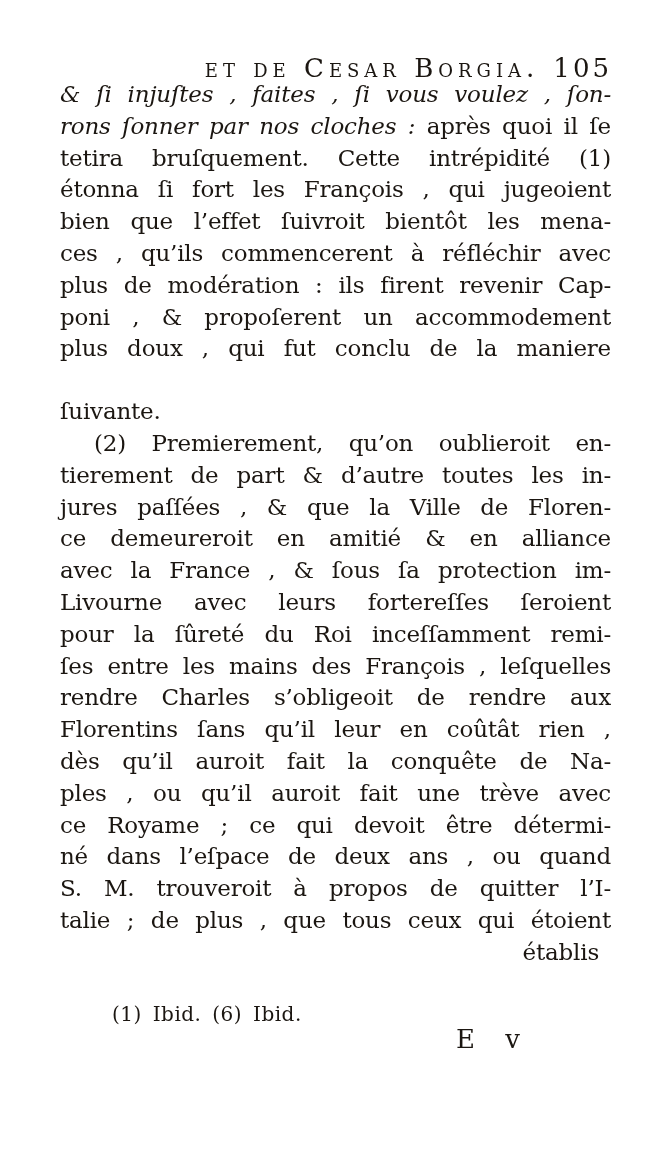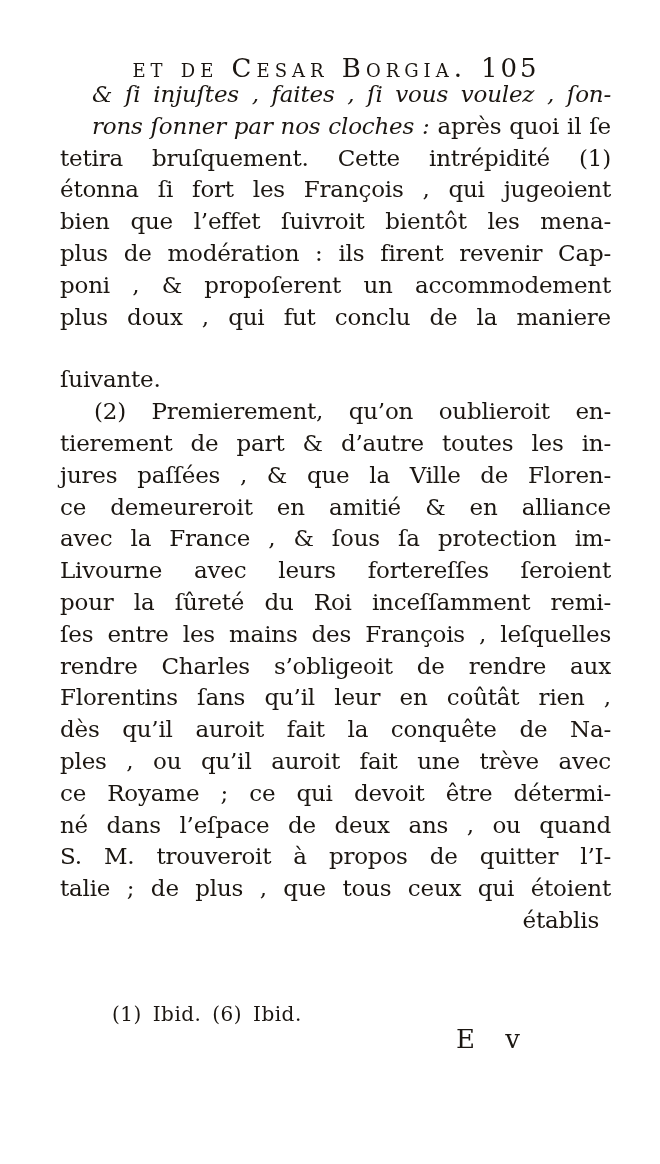--- a/index.html
+++ b/index.html
@@ -15,21 +15,21 @@
     background: #ffffff;
     color: #1b1611;
     font-family: "DejaVu Serif", "Liberation Serif", serif;
     overflow: hidden;
   }
   .running-header {
     position: absolute;
     top: 53px;
     left: 60px;
     width: 552px;
-    text-align: center;
+    text-align: right;
     font-variant: small-caps;
     font-size: 26px;
     letter-spacing: 5px;
     white-space: nowrap;
   }
   .running-header .pagenum {
     font-variant: normal;
     margin-left: 14px;
     letter-spacing: 3px;
   }
@@ -40,21 +40,21 @@
     width: 551px;
     font-size: 23px;
     line-height: 31.8px;
     letter-spacing: -0.2px;
   }
   .line { width: 100%; }
   .align-justify { text-align: justify; text-align-last: justify; }
   .align-left   { text-align: left; text-align-last: left; margin-top: 31px; }
   .align-right  { text-align: right; text-align-last: right; padding-right: 12px; box-sizing: border-box; }
   .indent { text-indent: 34px; }
-  .italic { font-style: italic; margin-left: 32px; }
+  .italic { font-style: italic; }
   .footnote {
     position: absolute;
     top: 1002px;
     left: 112px;
     font-size: 20px;
     letter-spacing: 0.5px;
     word-spacing: 4px;
   }
   .signature {
     position: absolute;
@@ -72,20 +72,21 @@
   <div class="running-header">
     <span>et de Cesar Borgia.</span><span class="pagenum">105</span>
   </div>
 
   <div class="body-text">
       <div class="line align-justify"><span class="italic">&amp; ſi injuſtes , faites , ſi vous voulez , ſon-</span></div>
       <div class="line align-justify"><span class="italic">rons ſonner par nos cloches : </span><span>après quoi il ſe</span></div>
       <div class="line align-justify"><span>tetira bruſquement. Cette intrépidité (1)</span></div>
       <div class="line align-justify"><span>étonna ſi fort les François , qui jugeoient</span></div>
       <div class="line align-justify"><span>bien que l’effet ſuivroit bientôt les mena-</span></div>
+      <div class="line align-justify"><span>ces , qu’ils commencerent à réfléchir avec</span></div>
       <div class="line align-justify"><span>plus de modération : ils firent revenir Cap-</span></div>
       <div class="line align-justify"><span>poni , &amp; propoſerent un accommodement</span></div>
       <div class="line align-justify"><span>plus doux , qui fut conclu de la maniere</span></div>
       <div class="line align-left"><span>ſuivante.</span></div>
       <div class="line align-justify indent"><span>(2) Premierement, qu’on oublieroit en-</span></div>
       <div class="line align-justify"><span>tierement de part &amp; d’autre toutes les in-</span></div>
       <div class="line align-justify"><span>jures paſſées , &amp; que la Ville de Floren-</span></div>
       <div class="line align-justify"><span>ce demeureroit en amitié &amp; en alliance</span></div>
       <div class="line align-justify"><span>avec la France , &amp; ſous ſa protection im-</span></div>
       <div class="line align-justify"><span>Livourne avec leurs fortereſſes ſeroient</span></div>

